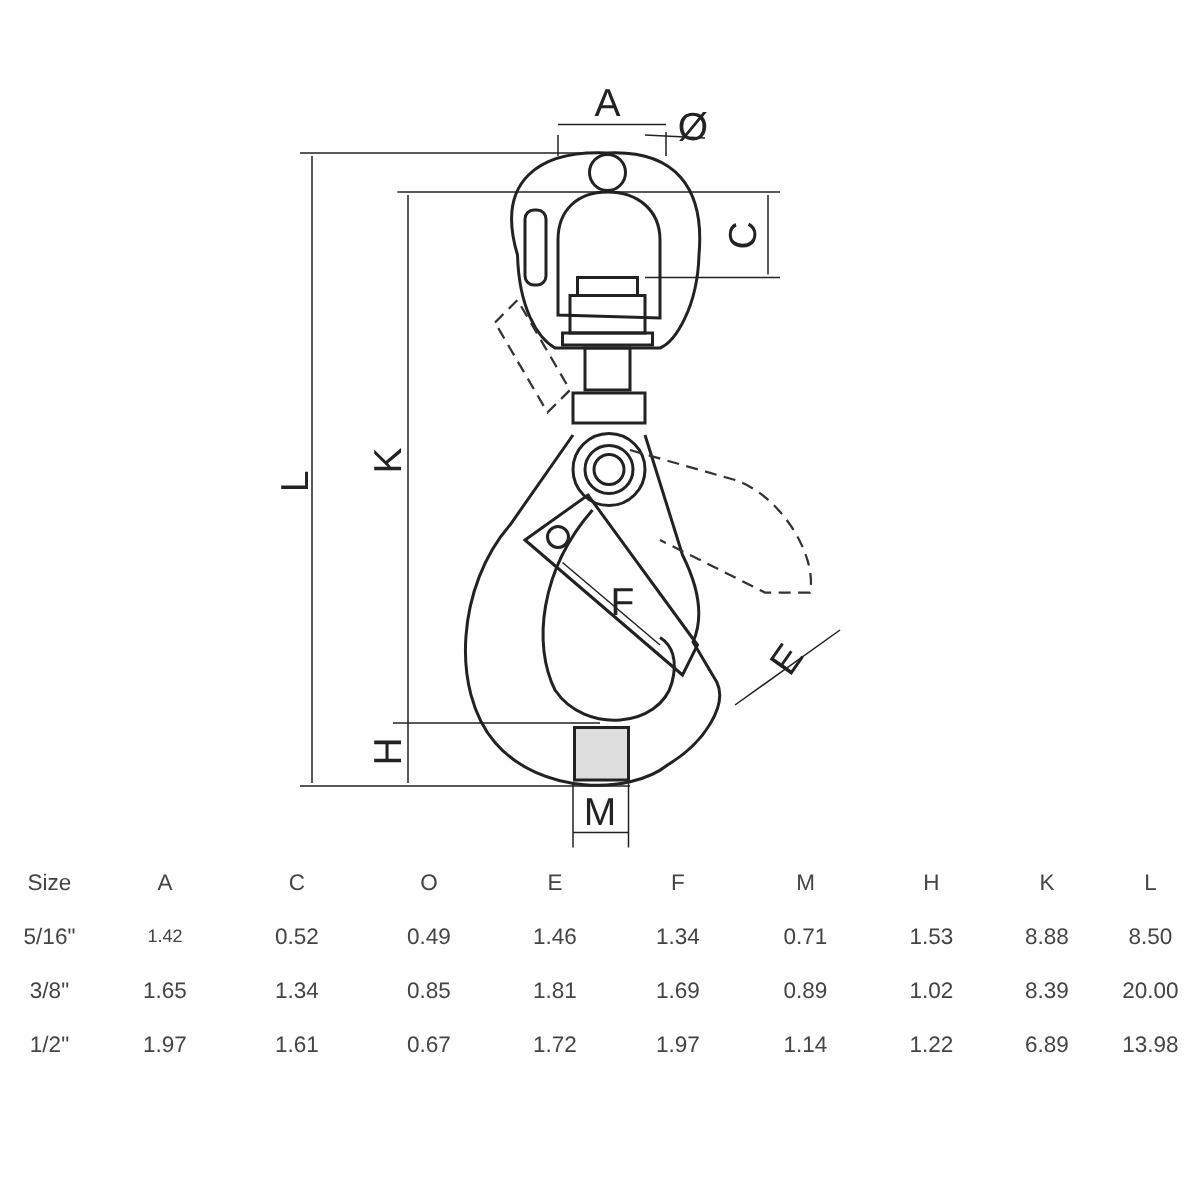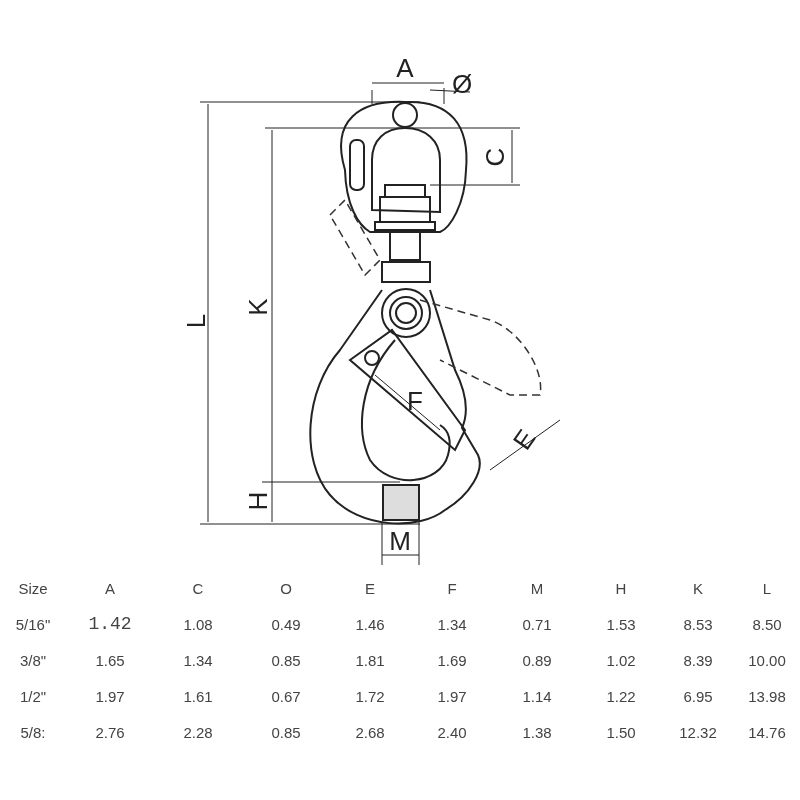--- a/index.html
+++ b/index.html
@@ -1,21 +1,21 @@
 <!DOCTYPE html>
 <html><head>
 <meta charset="utf-8">
 <style>
   html, body { margin:0; padding:0; background:#ffffff; }
   body { width:800px; height:800px; position:relative; overflow:hidden; font-family:"Liberation Sans", sans-serif; color:#333; }
   #drawing { position:absolute; left:0; top:0; width:800px; height:570px; }
   .lbl { font-family:"Liberation Sans", sans-serif; font-size:26px; fill:#222; }
   #spec-table { position:absolute; left:0; top:570px; width:800px; border-collapse:collapse; }
   #spec-table th, #spec-table td { font-weight:normal; font-size:15px; color:#444; height:36px; padding:0; text-align:center; }
-  #spec-table td.big { font-size:18px;font-family:Liberation Mono, monospace; }
+  #spec-table td.big { font-size:12px; }
   .c0{width:66px} .c1{width:88px} .c2{width:88px} .c3{width:88px} .c4{width:80px} .c5{width:84px} .c6{width:86px} .c7{width:82px} .c8{width:72px} .c9{width:66px}
 </style>
 </head>
 <body>
 
 <svg id="drawing" viewBox="0 0 800 570" xmlns="http://www.w3.org/2000/svg">
   <g fill="none" stroke="#222" stroke-width="2">
 
     <path d="M345,170 C330,120 360,100 405,102 C450,100 470,125 466,170 C465,205 450,228 440,232 L370,232 C358,225 346,205 345,170 Z"></path>
     <path d="M372,210 L372,160 C372,140 385,128 405,128 C425,128 440,140 440,160 L440,212 Z"></path>
@@ -90,59 +90,47 @@
       <th class="c6">M</th>
       <th class="c7">H</th>
       <th class="c8">K</th>
       <th class="c9">L</th>
     </tr>
   </thead>
   <tbody>
     <tr>
       <td>5/16"</td>
       <td class="big">1.42</td>
-      <td>1.08</td>
+      <td>0.52</td>
       <td>0.49</td>
       <td>1.46</td>
       <td>1.34</td>
       <td>0.71</td>
       <td>1.53</td>
-      <td>8.53</td>
+      <td>8.88</td>
       <td>8.50</td>
     </tr>
     <tr>
       <td>3/8"</td>
       <td>1.65</td>
       <td>1.34</td>
       <td>0.85</td>
       <td>1.81</td>
       <td>1.69</td>
       <td>0.89</td>
       <td>1.02</td>
       <td>8.39</td>
-      <td>10.00</td>
+      <td>20.00</td>
     </tr>
     <tr>
       <td>1/2"</td>
       <td>1.97</td>
       <td>1.61</td>
       <td>0.67</td>
       <td>1.72</td>
       <td>1.97</td>
       <td>1.14</td>
       <td>1.22</td>
-      <td>6.95</td>
+      <td>6.89</td>
       <td>13.98</td>
-    </tr>
-    <tr>
-      <td>5/8:</td>
-      <td>2.76</td>
-      <td>2.28</td>
-      <td>0.85</td>
-      <td>2.68</td>
-      <td>2.40</td>
-      <td>1.38</td>
-      <td>1.50</td>
-      <td>12.32</td>
-      <td>14.76</td>
     </tr>
   </tbody>
 </table>
 
 </body></html>

